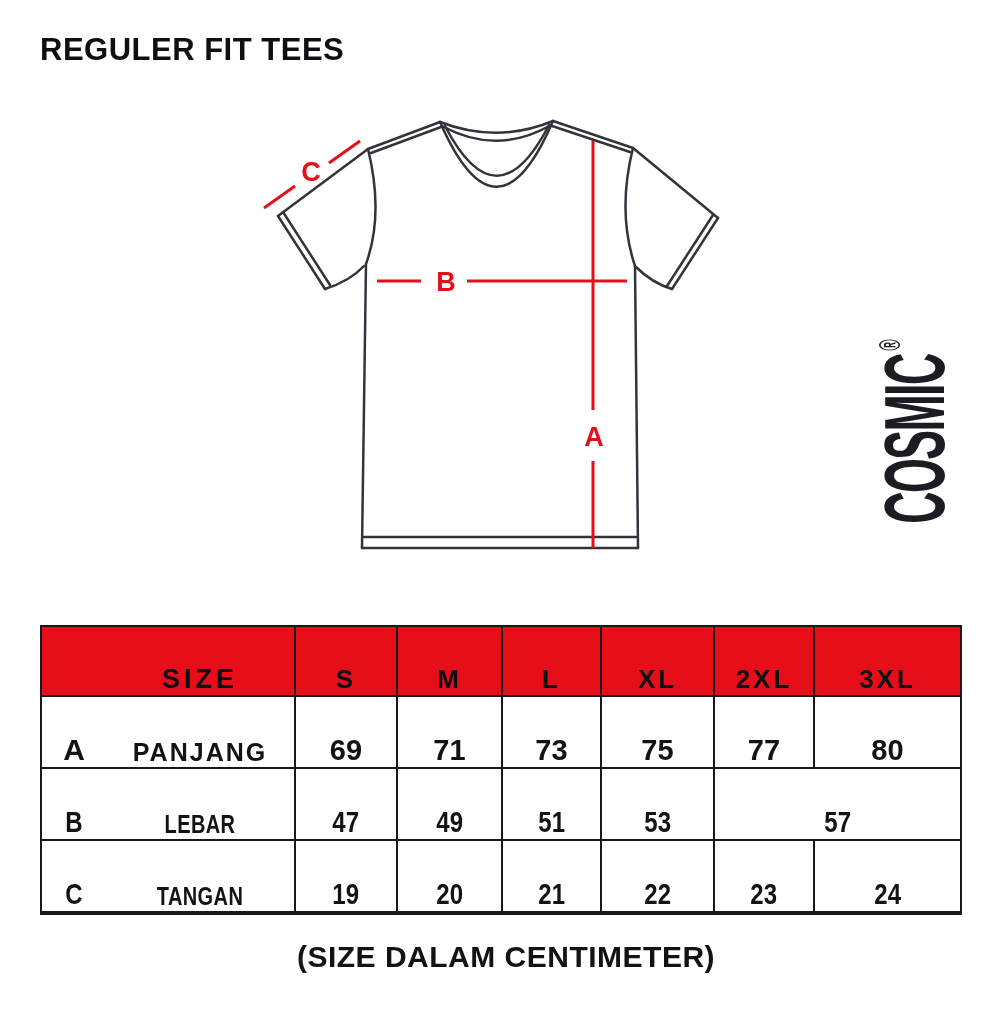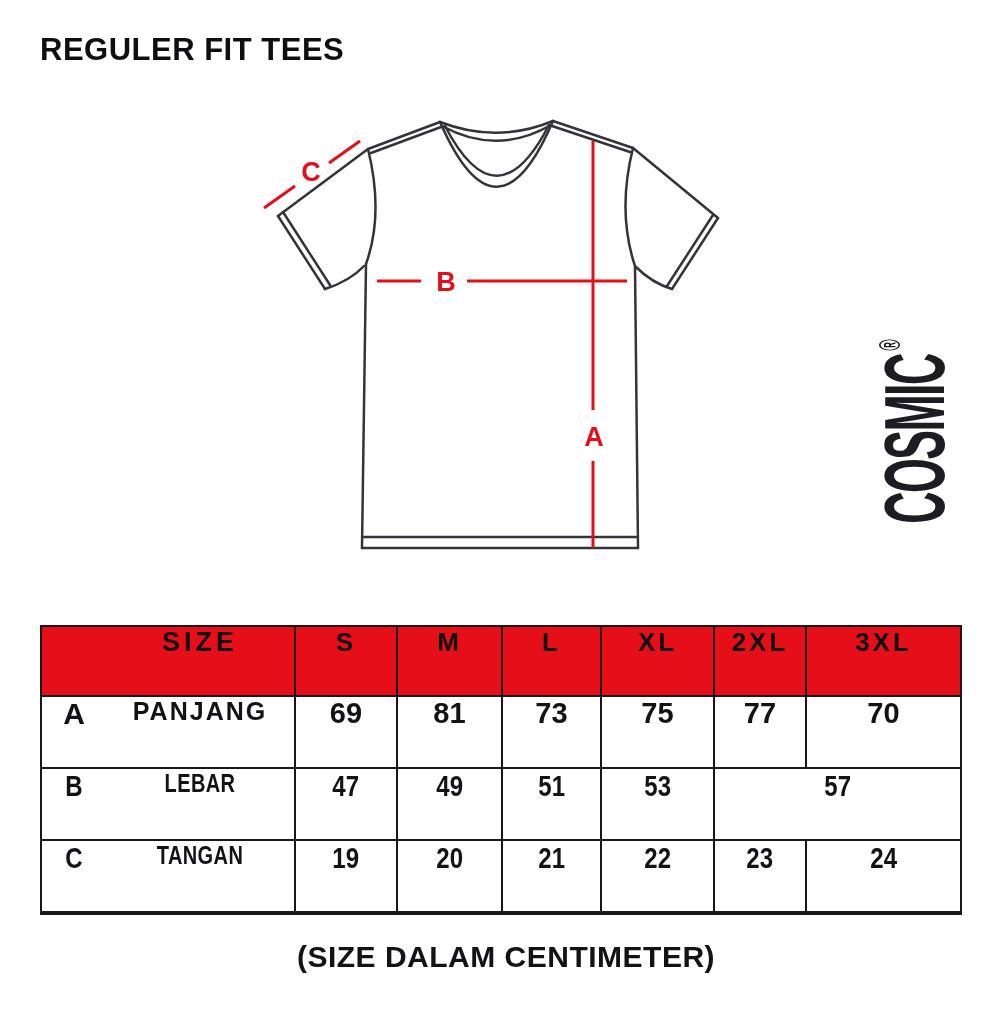--- a/index.html
+++ b/index.html
@@ -27,26 +27,26 @@
   
   .size-table{
     position:absolute;left:40px;top:625px;width:922px;
     border:2px solid #17171c;border-bottom-width:4px;box-sizing:border-box;
     background:#ffffff;
   }
   .t-row{display:flex;align-items:stretch;height:70px;}
   .t-row.header{height:68px;background:#e60e19;color:#0e0e13;}
   .t-row + .t-row{border-top:2px solid #17171c;}
   .t-cell{
-    display:flex;align-items:flex-start;justify-content:center;
+    display:flex;align-items:flex-end;justify-content:center;
     box-sizing:border-box;font-weight:bold;font-size:29px;
   }
   .t-cell + .t-cell{border-left:2px solid #17171c;}
   .c0{width:252px;justify-content:flex-start;}
-  .c1{width:102px;} .c2{width:105px;} .c3{width:99px;} .c4{width:113px;} .c5{width:92px;} .c6{flex:1;}
+  .c1{width:102px;} .c2{width:105px;} .c3{width:99px;} .c4{width:113px;} .c5{width:100px;} .c6{flex:1;}
   .t-row.header .t-cell{font-size:26px;letter-spacing:3px;}
   .letter-box{width:64px;text-align:center;font-size:30px;font-weight:bold;flex:0 0 auto;}
   .name-box{flex:1;text-align:center;font-size:25px;font-weight:bold;letter-spacing:2px;}
   .t-row.header .name-box{font-size:27px;letter-spacing:4px;}
   .cond{display:inline-block;transform:scaleX(0.8);letter-spacing:0.5px;}
   .t-row .v{display:inline-block;}
   .r-narrow .v{transform:scaleX(0.8);font-size:30px;}
 
   .footnote{
     position:absolute;left:12px;right:0;top:940px;text-align:center;
@@ -123,33 +123,33 @@
 
     <div class="t-row">
       <div class="t-cell c0">
         <span class="letter-box">A</span>
         <span class="name-box">PANJANG</span>
       </div>
       <div class="t-cell c1">
           <span class="v">69</span>
         </div>
       <div class="t-cell c2">
-          <span class="v">81</span>
+          <span class="v">71</span>
         </div>
       <div class="t-cell c3">
           <span class="v">73</span>
         </div>
       <div class="t-cell c4">
           <span class="v">75</span>
         </div>
       <div class="t-cell c5">
           <span class="v">77</span>
         </div>
       <div class="t-cell c6">
-          <span class="v">70</span>
+          <span class="v">80</span>
         </div>
     </div>
 
     <div class="t-row r-narrow">
       <div class="t-cell c0">
         <span class="letter-box cond">B</span>
         <span class="name-box cond">LEBAR</span>
       </div>
       <div class="t-cell c1">
           <span class="v">47</span>

